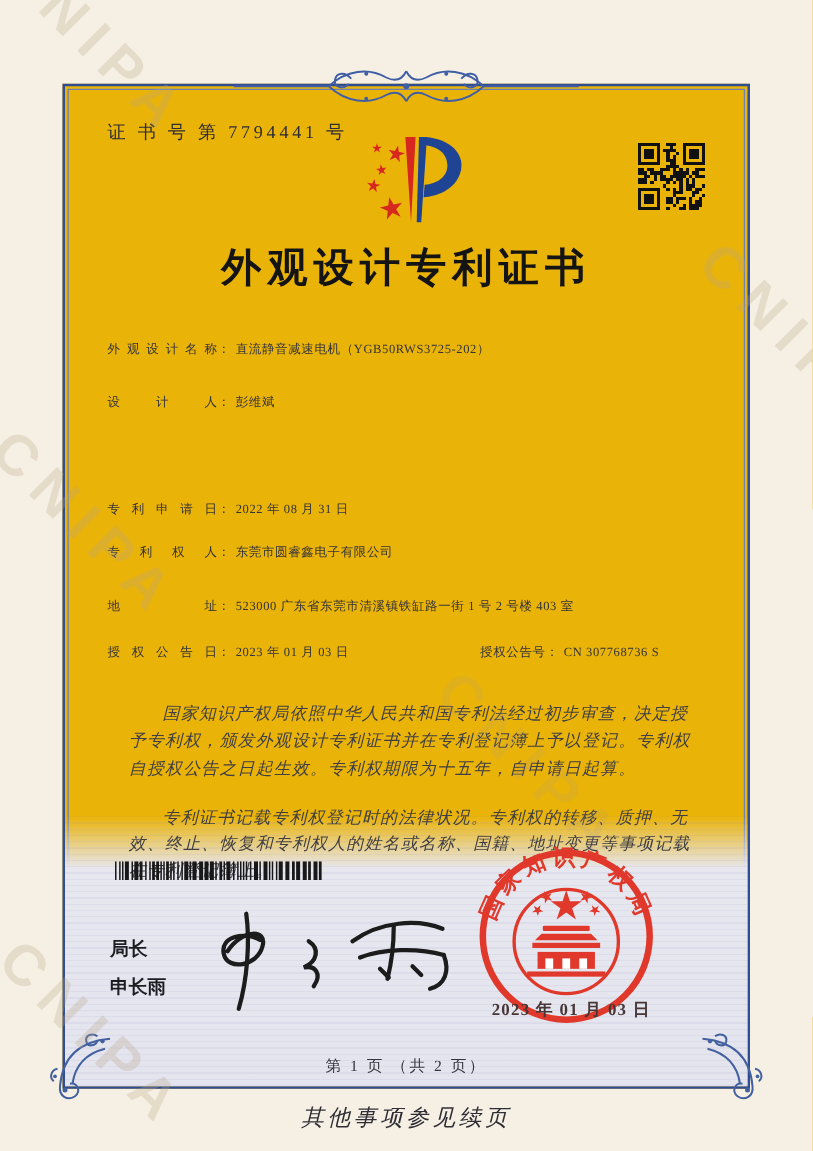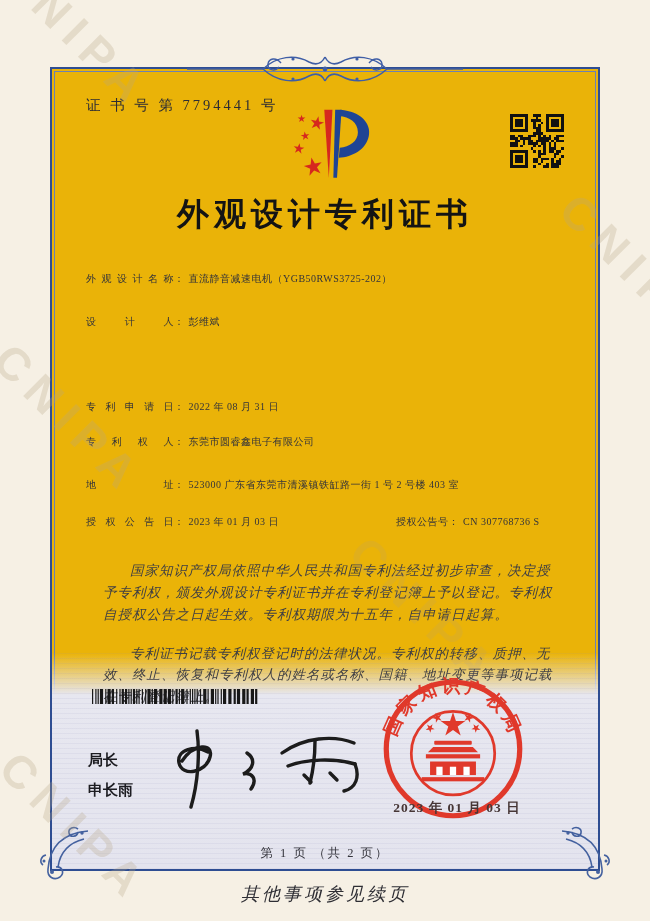--- a/index.html
+++ b/index.html
@@ -26,21 +26,21 @@
   
   .cert-number{position:absolute;left:34px;top:27px;font-size:14.5px;letter-spacing:3px;color:#2c2c34;}
   .logo{position:absolute;left:225px;top:36px;width:100px;height:82px;}
   .qr{position:absolute;left:458px;top:45px;width:54px;height:54px;}
   .title{position:absolute;left:0;right:0;top:124px;text-align:center;
          font-size:32px;font-weight:700;letter-spacing:5px;color:#141414;}
   .frow{position:absolute;left:34px;right:30px;font-size:10px;color:#33333a;letter-spacing:.5px;white-space:nowrap;}
   .flabel{display:inline-block;width:88px;text-align:justify;text-align-last:justify;vertical-align:top;}
   .fcolon{display:inline-block;margin-right:4px;}
   .r1{top:203px}.r2{top:246px}.r3{top:289px}.r4{top:331px}.r5{top:366px}.r6{top:409px}.r7{top:446px}
-  .pair2{position:absolute;left:310px;top:0;text-align:center;}
+  .pair2{position:absolute;left:298px;top:0;text-align:center;}
   .paras{position:absolute;left:34px;width:484px;top:474px;
          font-size:13.5px;line-height:1.62;color:#3e3e44;font-style:italic;letter-spacing:1px;}
   .paras p{margin:17px;text-indent:2em;}
   .barcode{position:absolute;left:40px;top:620px;width:168px;height:15px;}
   .director{position:absolute;left:36px;top:676px;font-family:"Liberation Sans","DejaVu Sans",sans-serif;
             font-size:15px;font-weight:600;color:#1d1d22;line-height:30px;}
   .sig{position:absolute;left:100px;top:652px;}
   .seal{position:absolute;left:328px;top:607px;width:146px;height:146px;}
   .seal-date{position:absolute;left:320px;top:730px;width:170px;text-align:center;
              font-size:13.5px;font-weight:700;letter-spacing:1px;color:#463636;z-index:5;}

